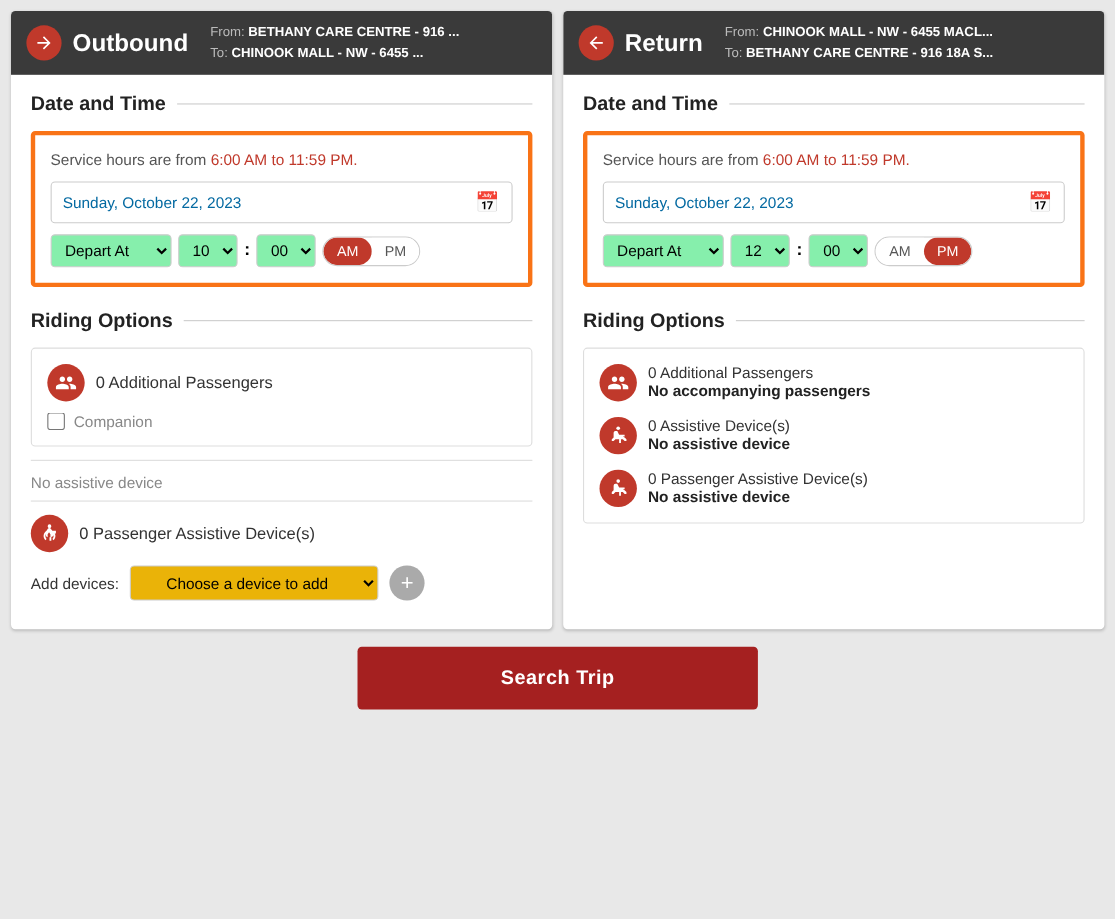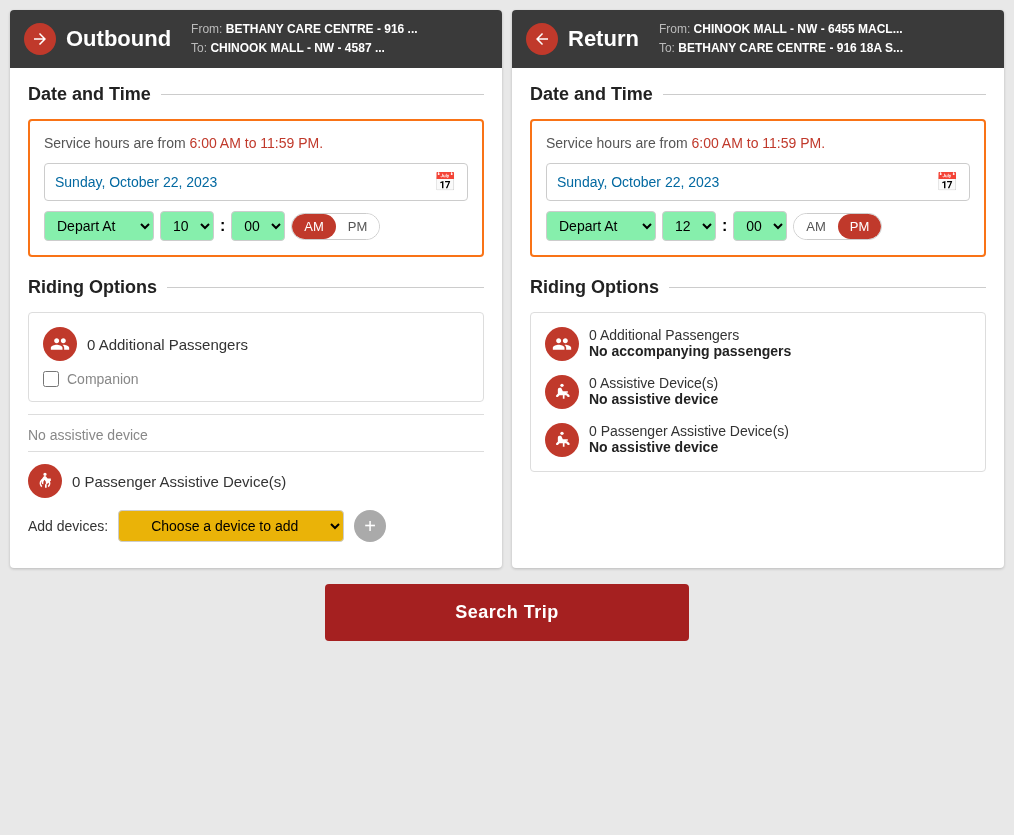--- a/index.html
+++ b/index.html
@@ -78,21 +78,21 @@
       gap: 10px;
       margin-bottom: 14px;
     }
     .section-title::after {
       content: '';
       flex: 1;
       height: 1px;
       background: #ccc;
     }
     .datetime-box {
-      border: 2px solid #f97316;
+      border: 4px solid #f97316;
       border-radius: 4px;
       padding: 14px;
       margin-bottom: 20px;
     }
     .service-hours {
       font-size: 14px;
       color: #555;
       margin-bottom: 12px;
     }
     .service-hours span.highlight {
@@ -331,21 +331,21 @@
           </svg>
       </div>
       <span class="trip-header-title">Outbound</span>
       <div class="trip-header-routes">
         <div>
           <span class="label">From:</span>
           <span class="value">BETHANY CARE CENTRE - 916 ...</span>
         </div>
         <div>
           <span class="label">To:</span>
-          <span class="value">CHINOOK MALL - NW - 4587 ...</span>
+          <span class="value">CHINOOK MALL - NW - 6455 ...</span>
         </div>
       </div>
     </div>
 
     <div class="trip-body">
 
       <div class="section-title">Date and Time</div>
       <div class="datetime-box">
         <div class="service-hours">
           <span>Service hours are from </span><span class="highlight">6:00 AM to 11:59 PM.</span>

